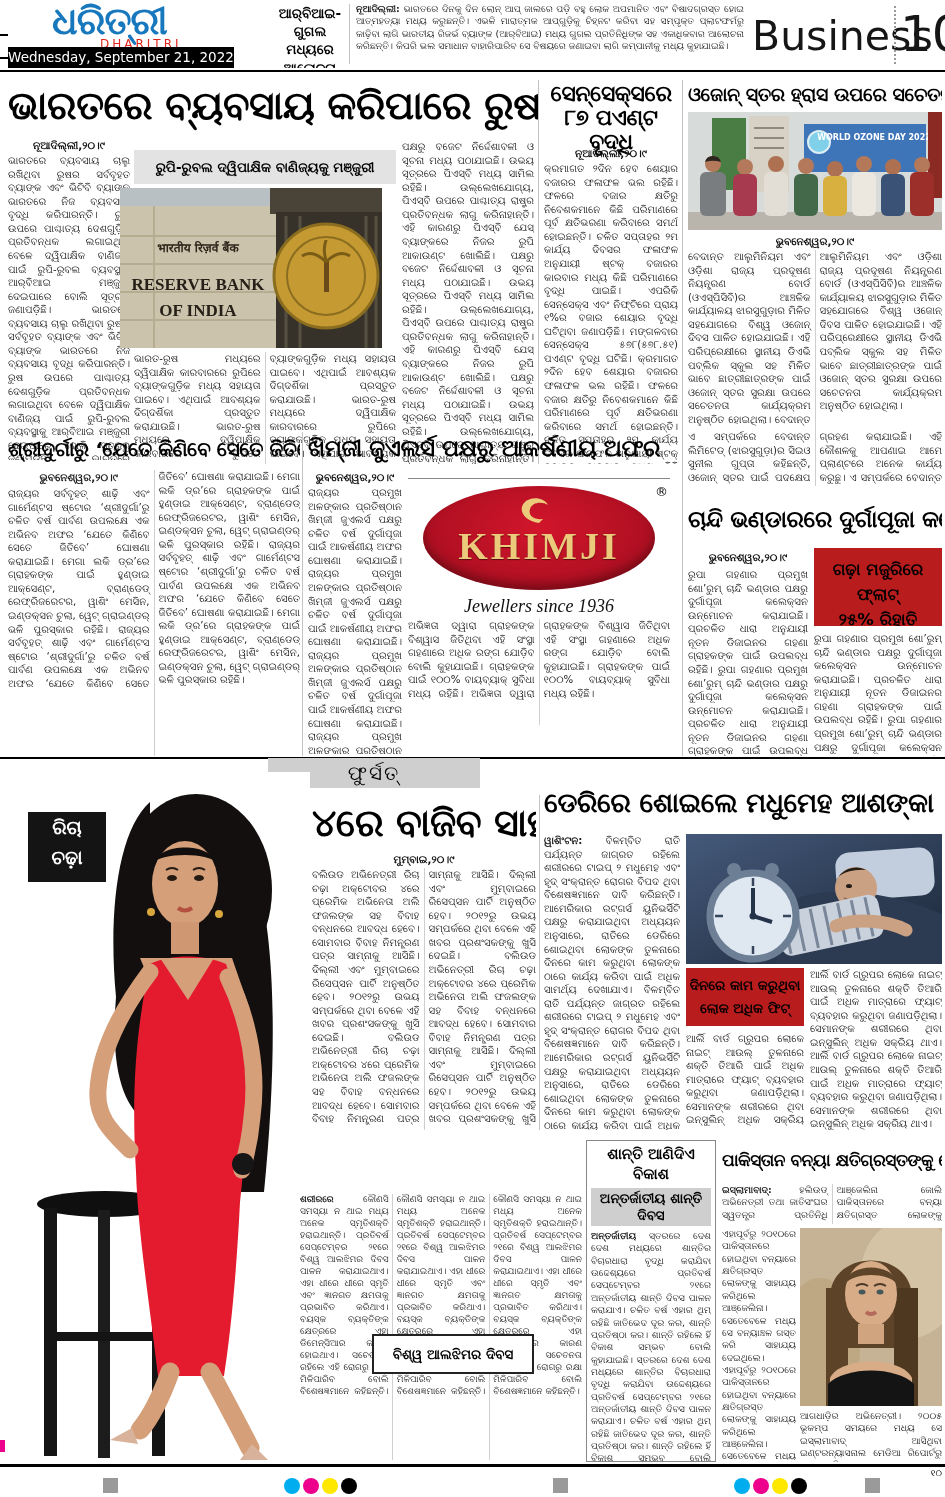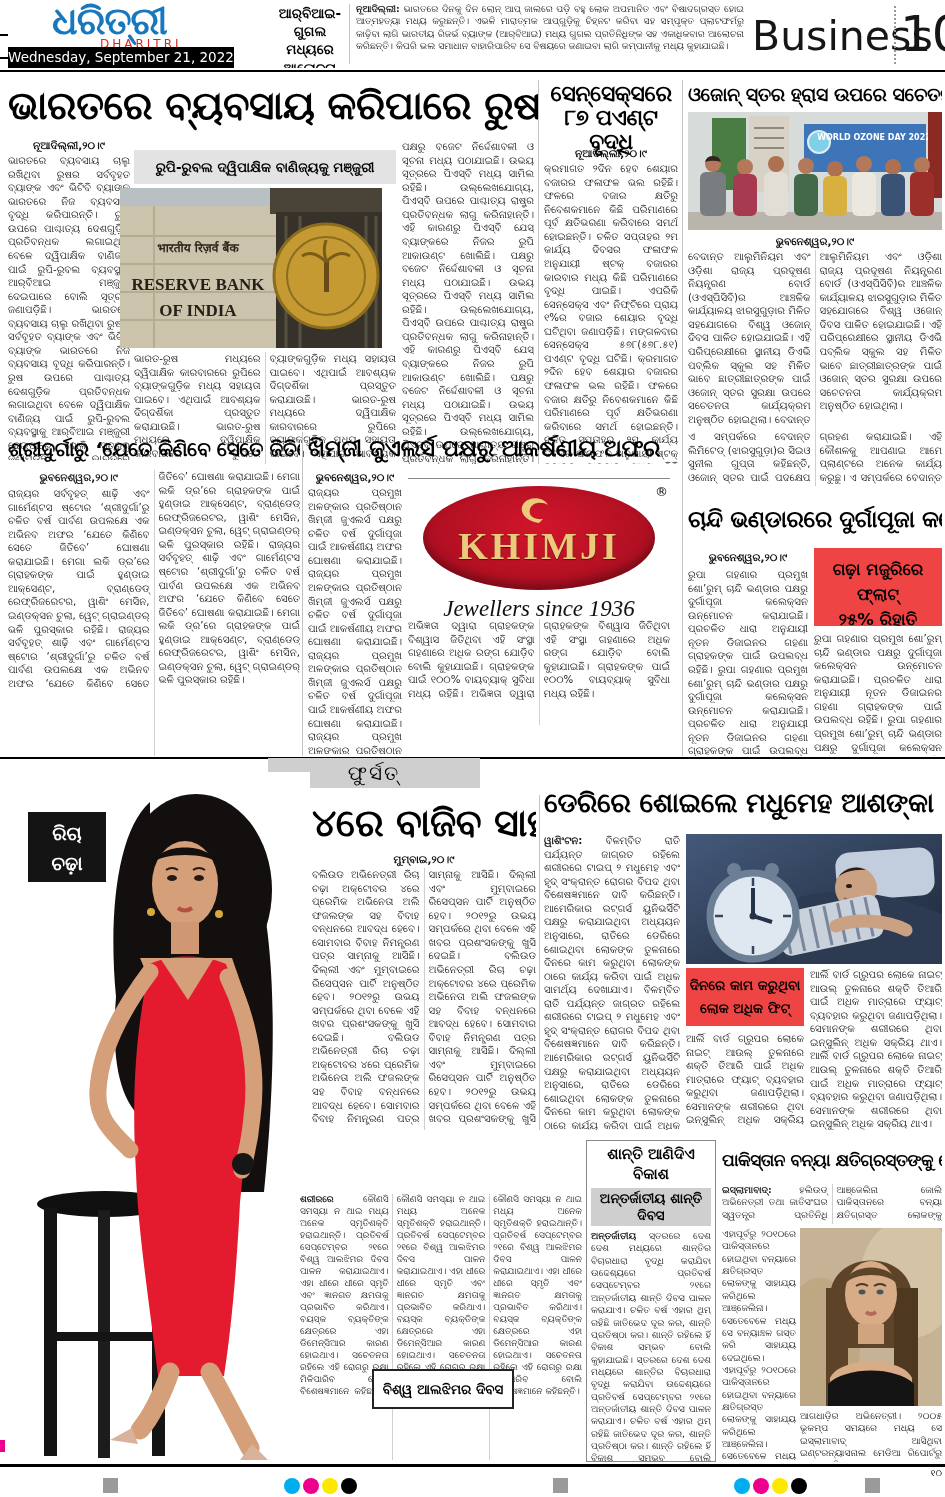--- a/index.html
+++ b/index.html
@@ -6,21 +6,21 @@
   #page{position:relative;width:945px;height:1497px;background:#fff;overflow:hidden;
         font-family:"DejaVu Sans",sans-serif;color:#111;}
   .abs{position:absolute;}
   .hl{font-weight:bold;color:#000;line-height:1.08;letter-spacing:-0.5px;}
   .dl{font-weight:bold;text-align:center;font-size:10.5px;margin:1px 0 2px 0;}
   .bt{font-size:10.2px;line-height:1.33;text-align:justify;color:#1c1c1c;overflow:hidden;}
   .c2{column-count:2;column-gap:9px;column-rule:1px solid #cfcfcf;}
   .c3{column-count:3;column-gap:8px;column-rule:1px solid #cfcfcf;}
   .vr{background:#c4c4c4;width:1px;}
   .hr-black{background:#000;}
-  .graybox{background:#ef4444;text-align:center;font-weight:bold;color:#000;}
+  .graybox{background:#b91c1c;text-align:center;font-weight:bold;color:#000;}
   .nowrap{white-space:nowrap;overflow:hidden;}
   .serif{font-family:"Liberation Serif",serif;}
 </style>
 </head>
 <body>
 
 <div id="page">
 
   <div class="abs" style="left:0;top:34px;width:8px;height:2px;background:#000;"></div>
   <div class="abs" style="left:0;top:57px;width:8px;height:2px;background:#000;"></div>
@@ -168,21 +168,21 @@
 
   <div class="abs" style="left:408px;top:478px;width:262px;height:1px;background:#888;"></div>
   <div class="abs" style="left:408px;top:484px;width:262px;height:160px;background:#fff;">
     <div style="position:relative;width:232px;height:104px;margin:2px auto 0 auto;border-radius:50%;background:radial-gradient(ellipse at 50% 40%, #d2152b 0%, #9e0d1d 100%);box-shadow:inset 0 -6px 10px rgba(0,0,0,0.3);font-weight:bold;">
       <svg width="46" height="26" style="position:absolute;left:93px;top:12px;">
         <path d="M23,25 C8,23 2,12 8,5 C14,-2 28,-1 32,7 C26,3 16,4 14,11 C12,18 18,22 27,21 Z" fill="#ecca7c"></path>
       </svg>
       <div style="position:absolute;left:0;top:38px;width:232px;text-align:center;font-family:'Liberation Serif',serif;font-size:38px;letter-spacing:3px;color:#ecca7c;text-shadow:0 1px 1px #5a0810;">KHIMJI</div>
     </div>
     <div style="position:absolute;right:2px;top:0;font-size:13px;color:#000;">®</div>
-    <div class="serif" style="position:absolute;left:0;top:112px;width:262px;text-align:center;font-style:italic;font-size:23px;color:#111;">Jewellers since 1936</div>
+    <div class="serif" style="position:absolute;left:0;top:112px;width:262px;text-align:center;font-style:italic;font-size:18px;color:#111;">Jewellers since 1936</div>
   </div>
   <div class="abs bt c2" style="left:408px;top:619px;width:262px;height:106px;">ଅଭିଜ୍ଞତା ଦ୍ୱାରା ଗ୍ରାହକଙ୍କ ବିଶ୍ୱାସ ଜିତିଥିବା ଏହି ସଂସ୍ଥା ଗହଣାରେ ଅଧିକ ରଙ୍ଗ ଯୋଡ଼ିବ ବୋଲି କୁହାଯାଇଛି। ଗ୍ରାହକଙ୍କ ପାଇଁ ୧୦୦% ବାୟବ୍ୟାକ୍ ସୁବିଧା ମଧ୍ୟ ରହିଛି। ଅଭିଜ୍ଞତା ଦ୍ୱାରା ଗ୍ରାହକଙ୍କ ବିଶ୍ୱାସ ଜିତିଥିବା ଏହି ସଂସ୍ଥା ଗହଣାରେ ଅଧିକ ରଙ୍ଗ ଯୋଡ଼ିବ ବୋଲି କୁହାଯାଇଛି। ଗ୍ରାହକଙ୍କ ପାଇଁ ୧୦୦% ବାୟବ୍ୟାକ୍ ସୁବିଧା ମଧ୍ୟ ରହିଛି।</div>
 
   <div class="abs bt c2" style="left:688px;top:430px;width:254px;height:56px;">ଏ ସମ୍ପର୍କରେ ବେଦାନ୍ତ ଲିମିଟେଡ୍ (ଝାରସୁଗୁଡ଼ା)ର ସିଇଓ ସୁନୀଲ ଗୁପ୍ତା କହିଛନ୍ତି, ଓଜୋନ୍ ସ୍ତର ପାଇଁ ପଦକ୍ଷେପ ଗ୍ରହଣ କରାଯାଇଛି। ଏହି କୌଶଳକୁ ଆପଣାଇ ଆମେ ପ୍ଲାଣ୍ଟରେ ଅନେକ କାର୍ଯ୍ୟ କରୁଛୁ। ଏ ସମ୍ପର୍କରେ ବେଦାନ୍ତ ଲିମିଟେଡ୍ (ଝାରସୁଗୁଡ଼ା)ର ସିଇଓ ସୁନୀଲ ଗୁପ୍ତା କହିଛନ୍ତି, ଓଜୋନ୍ ସ୍ତର ପାଇଁ ପଦକ୍ଷେପ ଗ୍ରହଣ କରାଯାଇଛି। ଏହି କୌଶଳକୁ ଆପଣାଇ ଆମେ ପ୍ଲାଣ୍ଟରେ ଅନେକ କାର୍ଯ୍ୟ କରୁଛୁ।</div>
   <div class="abs hl nowrap" style="left:688px;top:494px;width:254px;height:50px;font-size:23px;line-height:50px;">ଚାନ୍ଦି ଭଣ୍ଡାରରେ ଦୁର୍ଗାପୂଜା କଲେକ୍ସନ</div>
   <div class="abs dl" style="left:688px;top:550px;width:120px;">ଭୁବନେଶ୍ୱର,୨୦।୯</div>
   <div class="abs bt" style="left:688px;top:568px;width:120px;height:188px;">ରୁପା ଗହଣାର ପ୍ରମୁଖ ଶୋ’ରୁମ୍ ଚାନ୍ଦି ଭଣ୍ଡାର ପକ୍ଷରୁ ଦୁର୍ଗାପୂଜା କଲେକ୍ସନ ଉନ୍ମୋଚନ କରାଯାଇଛି। ପ୍ରଚଳିତ ଧାରା ଅନୁଯାୟୀ ନୂତନ ଡିଜାଇନର ଗହଣା ଗ୍ରାହକଙ୍କ ପାଇଁ ଉପଲବ୍ଧ ରହିଛି। ରୁପା ଗହଣାର ପ୍ରମୁଖ ଶୋ’ରୁମ୍ ଚାନ୍ଦି ଭଣ୍ଡାର ପକ୍ଷରୁ ଦୁର୍ଗାପୂଜା କଲେକ୍ସନ ଉନ୍ମୋଚନ କରାଯାଇଛି। ପ୍ରଚଳିତ ଧାରା ଅନୁଯାୟୀ ନୂତନ ଡିଜାଇନର ଗହଣା ଗ୍ରାହକଙ୍କ ପାଇଁ ଉପଲବ୍ଧ ରହିଛି।</div>
   <div class="abs graybox" style="left:814px;top:548px;width:128px;height:78px;font-size:16.5px;line-height:1.5;padding-top:10px;box-sizing:border-box;">
     <div>ଗଢ଼ା ମଜୁରିରେ ଫ୍ଲାଟ୍</div>
     <div>୨୫% ରିହାତି</div>
@@ -218,21 +218,21 @@
       <path d="M160,186 L214,186 L188,228 Z" fill="#d49f79"></path>
       <path d="M150,200 C120,240 100,280 98,318 C96,346 112,360 130,378" stroke="#d49f79" stroke-width="17" fill="none" stroke-linecap="round"></path>
       <path d="M228,205 C250,250 258,300 252,345 C250,368 246,384 242,398" stroke="#d49f79" stroke-width="17" fill="none" stroke-linecap="round"></path>
       <circle cx="243" cy="392" r="11" fill="#161616"></circle>
       <path d="M170,600 C160,628 150,646 140,658" stroke="#d49f79" stroke-width="19" fill="none" stroke-linecap="round"></path>
       <path d="M210,600 C226,630 240,656 250,676" stroke="#d49f79" stroke-width="19" fill="none" stroke-linecap="round"></path>
       <path d="M132,656 L110,668 L138,672 Z" fill="#d8b29a"></path>
       <path d="M252,672 L268,688 L240,688 Z" fill="#d8b29a"></path>
     </svg>
   </div>
-  <div class="abs" style="left:28px;top:812px;width:78px;height:70px;background:#141414;color:#fff;text-align:center;font-weight:bold;font-size:19px;line-height:1.6;padding-top:6px;box-sizing:border-box;">
+  <div class="abs" style="left:28px;top:812px;width:78px;height:70px;background:#141414;color:#fff;text-align:center;font-weight:bold;font-size:19px;line-height:1.6;box-sizing:border-box;">
     <div>ରିଚା</div>
     <div>ଚଢ଼ା</div>
   </div>
 
   <div class="abs hl nowrap" style="left:312px;top:798px;width:224px;height:50px;font-size:38px;line-height:50px;">୪ରେ ବାଜିବ ସାହାନାଇ</div>
   <div class="abs dl" style="left:312px;top:852px;width:224px;">ମୁମ୍ବାଇ,୨୦।୯</div>
   <div class="abs bt c2" style="left:312px;top:868px;width:224px;height:262px;">ବଲିଉଡ ଅଭିନେତ୍ରୀ ରିଚା ଚଢ଼ା ଅକ୍ଟୋବର ୪ରେ ପ୍ରେମିକ ଅଭିନେତା ଅଲି ଫଜଲଙ୍କ ସହ ବିବାହ ବନ୍ଧନରେ ଆବଦ୍ଧ ହେବେ। ସୋମବାର ବିବାହ ନିମନ୍ତ୍ରଣ ପତ୍ର ସାମ୍ନାକୁ ଆସିଛି। ଦିଲ୍ଲୀ ଏବଂ ମୁମ୍ବାଇରେ ରିସେପ୍ସନ ପାର୍ଟି ଅନୁଷ୍ଠିତ ହେବ। ୨୦୧୨ରୁ ଉଭୟ ସମ୍ପର୍କରେ ଥିବା ବେଳେ ଏହି ଖବର ପ୍ରଶଂସକଙ୍କୁ ଖୁସି ଦେଇଛି। ବଲିଉଡ ଅଭିନେତ୍ରୀ ରିଚା ଚଢ଼ା ଅକ୍ଟୋବର ୪ରେ ପ୍ରେମିକ ଅଭିନେତା ଅଲି ଫଜଲଙ୍କ ସହ ବିବାହ ବନ୍ଧନରେ ଆବଦ୍ଧ ହେବେ। ସୋମବାର ବିବାହ ନିମନ୍ତ୍ରଣ ପତ୍ର ସାମ୍ନାକୁ ଆସିଛି। ଦିଲ୍ଲୀ ଏବଂ ମୁମ୍ବାଇରେ ରିସେପ୍ସନ ପାର୍ଟି ଅନୁଷ୍ଠିତ ହେବ। ୨୦୧୨ରୁ ଉଭୟ ସମ୍ପର୍କରେ ଥିବା ବେଳେ ଏହି ଖବର ପ୍ରଶଂସକଙ୍କୁ ଖୁସି ଦେଇଛି। ବଲିଉଡ ଅଭିନେତ୍ରୀ ରିଚା ଚଢ଼ା ଅକ୍ଟୋବର ୪ରେ ପ୍ରେମିକ ଅଭିନେତା ଅଲି ଫଜଲଙ୍କ ସହ ବିବାହ ବନ୍ଧନରେ ଆବଦ୍ଧ ହେବେ। ସୋମବାର ବିବାହ ନିମନ୍ତ୍ରଣ ପତ୍ର ସାମ୍ନାକୁ ଆସିଛି। ଦିଲ୍ଲୀ ଏବଂ ମୁମ୍ବାଇରେ ରିସେପ୍ସନ ପାର୍ଟି ଅନୁଷ୍ଠିତ ହେବ। ୨୦୧୨ରୁ ଉଭୟ ସମ୍ପର୍କରେ ଥିବା ବେଳେ ଏହି ଖବର ପ୍ରଶଂସକଙ୍କୁ ଖୁସି ଦେଇଛି। ବଲିଉଡ ଅଭିନେତ୍ରୀ ରିଚା ଚଢ଼ା ଅକ୍ଟୋବର ୪ରେ ପ୍ରେମିକ ଅଭିନେତା ଅଲି ଫଜଲଙ୍କ ସହ ବିବାହ ବନ୍ଧନରେ ଆବଦ୍ଧ ହେବେ। ସୋମବାର ବିବାହ ନିମନ୍ତ୍ରଣ ପତ୍ର ସାମ୍ନାକୁ ଆସିଛି। ଦିଲ୍ଲୀ ଏବଂ ମୁମ୍ବାଇରେ ରିସେପ୍ସନ ପାର୍ଟି ଅନୁଷ୍ଠିତ ହେବ। ୨୦୧୨ରୁ ଉଭୟ ସମ୍ପର୍କରେ ଥିବା ବେଳେ ଏହି ଖବର ପ୍ରଶଂସକଙ୍କୁ ଖୁସି ଦେଇଛି।</div>
 
   <div class="abs vr" style="left:539px;top:795px;height:335px;"></div>
   <div class="abs hl nowrap" style="left:544px;top:780px;width:398px;height:46px;font-size:27px;line-height:46px;">ଡେରିରେ ଶୋଇଲେ ମଧୁମେହ ଆଶଙ୍କା</div>
@@ -288,21 +288,21 @@
   </div>
   <div class="abs bt" style="left:686px;top:1032px;width:118px;height:98px;">ଆର୍ଲି ବାର୍ଡ ଗ୍ରୁପର ଲୋକେ ନାଇଟ୍ ଆଉଲ୍ ତୁଳନାରେ ଶକ୍ତି ତିଆରି ପାଇଁ ଅଧିକ ମାତ୍ରାରେ ଫ୍ୟାଟ୍ ବ୍ୟବହାର କରୁଥିବା ଜଣାପଡ଼ିଥିଲା। ସେମାନଙ୍କ ଶରୀରରେ ଥିବା ଇନ୍ସୁଲିନ୍ ଅଧିକ ସକ୍ରିୟ ଥାଏ।</div>
   <div class="abs bt" style="left:810px;top:968px;width:132px;height:162px;">ଆର୍ଲି ବାର୍ଡ ଗ୍ରୁପର ଲୋକେ ନାଇଟ୍ ଆଉଲ୍ ତୁଳନାରେ ଶକ୍ତି ତିଆରି ପାଇଁ ଅଧିକ ମାତ୍ରାରେ ଫ୍ୟାଟ୍ ବ୍ୟବହାର କରୁଥିବା ଜଣାପଡ଼ିଥିଲା। ସେମାନଙ୍କ ଶରୀରରେ ଥିବା ଇନ୍ସୁଲିନ୍ ଅଧିକ ସକ୍ରିୟ ଥାଏ। ଆର୍ଲି ବାର୍ଡ ଗ୍ରୁପର ଲୋକେ ନାଇଟ୍ ଆଉଲ୍ ତୁଳନାରେ ଶକ୍ତି ତିଆରି ପାଇଁ ଅଧିକ ମାତ୍ରାରେ ଫ୍ୟାଟ୍ ବ୍ୟବହାର କରୁଥିବା ଜଣାପଡ଼ିଥିଲା। ସେମାନଙ୍କ ଶରୀରରେ ଥିବା ଇନ୍ସୁଲିନ୍ ଅଧିକ ସକ୍ରିୟ ଥାଏ।</div>
 
   <div class="abs" style="left:300px;top:1194px;width:282px;height:266px;overflow:hidden;">
     <div class="bt c3" style="height:266px;font-size:9px;">
       <b>ଶରୀରରେ</b>
       <span>କୌଣସି ସମସ୍ୟା ନ ଥାଇ ମଧ୍ୟ ଅନେକ ସ୍ମୃତିଶକ୍ତି ହରାଇଥାନ୍ତି। ପ୍ରତିବର୍ଷ ସେପ୍ଟେମ୍ବର ୨୧ରେ ବିଶ୍ୱ ଆଲଝିମର ଦିବସ ପାଳନ କରାଯାଇଥାଏ। ଏହା ଧୀରେ ଧୀରେ ସ୍ମୃତି ଏବଂ ଜ୍ଞାନଗତ କ୍ଷମତାକୁ ପ୍ରଭାବିତ କରିଥାଏ। ବୟସ୍କ ବ୍ୟକ୍ତିଙ୍କ କ୍ଷେତ୍ରରେ ଏହା ଡିମେନ୍ସିଆର କାରଣ ହୋଇଥାଏ। ସଚେତନତା ରହିଲେ ଏହି ରୋଗରୁ ରକ୍ଷା ମିଳିପାରିବ ବୋଲି ବିଶେଷଜ୍ଞମାନେ କହିଛନ୍ତି। କୌଣସି ସମସ୍ୟା ନ ଥାଇ ମଧ୍ୟ ଅନେକ ସ୍ମୃତିଶକ୍ତି ହରାଇଥାନ୍ତି। ପ୍ରତିବର୍ଷ ସେପ୍ଟେମ୍ବର ୨୧ରେ ବିଶ୍ୱ ଆଲଝିମର ଦିବସ ପାଳନ କରାଯାଇଥାଏ। ଏହା ଧୀରେ ଧୀରେ ସ୍ମୃତି ଏବଂ ଜ୍ଞାନଗତ କ୍ଷମତାକୁ ପ୍ରଭାବିତ କରିଥାଏ। ବୟସ୍କ ବ୍ୟକ୍ତିଙ୍କ କ୍ଷେତ୍ରରେ ଏହା ଡିମେନ୍ସିଆର କାରଣ ହୋଇଥାଏ। ସଚେତନତା ରହିଲେ ଏହି ରୋଗରୁ ରକ୍ଷା ମିଳିପାରିବ ବୋଲି ବିଶେଷଜ୍ଞମାନେ କହିଛନ୍ତି। କୌଣସି ସମସ୍ୟା ନ ଥାଇ ମଧ୍ୟ ଅନେକ ସ୍ମୃତିଶକ୍ତି ହରାଇଥାନ୍ତି। ପ୍ରତିବର୍ଷ ସେପ୍ଟେମ୍ବର ୨୧ରେ ବିଶ୍ୱ ଆଲଝିମର ଦିବସ ପାଳନ କରାଯାଇଥାଏ। ଏହା ଧୀରେ ଧୀରେ ସ୍ମୃତି ଏବଂ ଜ୍ଞାନଗତ କ୍ଷମତାକୁ ପ୍ରଭାବିତ କରିଥାଏ। ବୟସ୍କ ବ୍ୟକ୍ତିଙ୍କ କ୍ଷେତ୍ରରେ ଏହା ଡିମେନ୍ସିଆର କାରଣ ହୋଇଥାଏ। ସଚେତନତା ରହିଲେ ଏହି ରୋଗରୁ ରକ୍ଷା ମିଳିପାରିବ ବୋଲି ବିଶେଷଜ୍ଞମାନେ କହିଛନ୍ତି।</span>
     </div>
   </div>
-  <div class="abs" style="left:372px;top:1369px;width:142px;height:40px;background:#fff;border:2px solid #222;font-weight:bold;font-size:13.5px;text-align:center;line-height:36px;color:#000;box-sizing:border-box;">ବିଶ୍ୱ ଆଲଝିମର ଦିବସ</div>
+  <div class="abs" style="left:372px;top:1334px;width:162px;height:40px;background:#fff;border:2px solid #222;font-weight:bold;font-size:13.5px;text-align:center;line-height:36px;color:#000;box-sizing:border-box;">ବିଶ୍ୱ ଆଲଝିମର ଦିବସ</div>
 
   <div class="abs" style="left:586px;top:1140px;width:130px;height:322px;border:1px solid #888;box-sizing:border-box;padding:4px;overflow:hidden;">
     <div style="font-weight:bold;font-size:15px;text-align:center;line-height:1.3;color:#000;">ଶାନ୍ତି ଆଣିଦିଏ ବିକାଶ</div>
     <div style="background:#cfcfcf;font-weight:bold;font-size:13.5px;text-align:center;margin:4px 0;padding:2px 0;color:#000;">ଅନ୍ତର୍ଜାତୀୟ ଶାନ୍ତି ଦିବସ</div>
     <div class="bt" style="height:252px;font-size:9.3px;">
       <b>ଅନ୍ତର୍ଜାତୀୟ</b>
       <span>ସ୍ତରରେ ଦେଶ ଦେଶ ମଧ୍ୟରେ ଶାନ୍ତିର ବିଚାରଧାରା ବୃଦ୍ଧି କରାଯିବା ଉଦ୍ଦେଶ୍ୟରେ ପ୍ରତିବର୍ଷ ସେପ୍ଟେମ୍ବର ୨୧ରେ ଅନ୍ତର୍ଜାତୀୟ ଶାନ୍ତି ଦିବସ ପାଳନ କରାଯାଏ। ଚଳିତ ବର୍ଷ ଏହାର ଥିମ୍ ରହିଛି ଜାତିଭେଦ ଦୂର କର, ଶାନ୍ତି ପ୍ରତିଷ୍ଠା କର। ଶାନ୍ତି ରହିଲେ ହିଁ ବିକାଶ ସମ୍ଭବ ବୋଲି କୁହାଯାଇଛି। ସ୍ତରରେ ଦେଶ ଦେଶ ମଧ୍ୟରେ ଶାନ୍ତିର ବିଚାରଧାରା ବୃଦ୍ଧି କରାଯିବା ଉଦ୍ଦେଶ୍ୟରେ ପ୍ରତିବର୍ଷ ସେପ୍ଟେମ୍ବର ୨୧ରେ ଅନ୍ତର୍ଜାତୀୟ ଶାନ୍ତି ଦିବସ ପାଳନ କରାଯାଏ। ଚଳିତ ବର୍ଷ ଏହାର ଥିମ୍ ରହିଛି ଜାତିଭେଦ ଦୂର କର, ଶାନ୍ତି ପ୍ରତିଷ୍ଠା କର। ଶାନ୍ତି ରହିଲେ ହିଁ ବିକାଶ ସମ୍ଭବ ବୋଲି କୁହାଯାଇଛି। ସ୍ତରରେ ଦେଶ ଦେଶ ମଧ୍ୟରେ ଶାନ୍ତିର ବିଚାରଧାରା ବୃଦ୍ଧି କରାଯିବା ଉଦ୍ଦେଶ୍ୟରେ ପ୍ରତିବର୍ଷ ସେପ୍ଟେମ୍ବର ୨୧ରେ ଅନ୍ତର୍ଜାତୀୟ ଶାନ୍ତି ଦିବସ ପାଳନ କରାଯାଏ। ଚଳିତ ବର୍ଷ ଏହାର ଥିମ୍ ରହିଛି ଜାତିଭେଦ ଦୂର କର, ଶାନ୍ତି ପ୍ରତିଷ୍ଠା କର। ଶାନ୍ତି ରହିଲେ ହିଁ ବିକାଶ ସମ୍ଭବ ବୋଲି କୁହାଯାଇଛି।</span>
     </div>
   </div>
 

